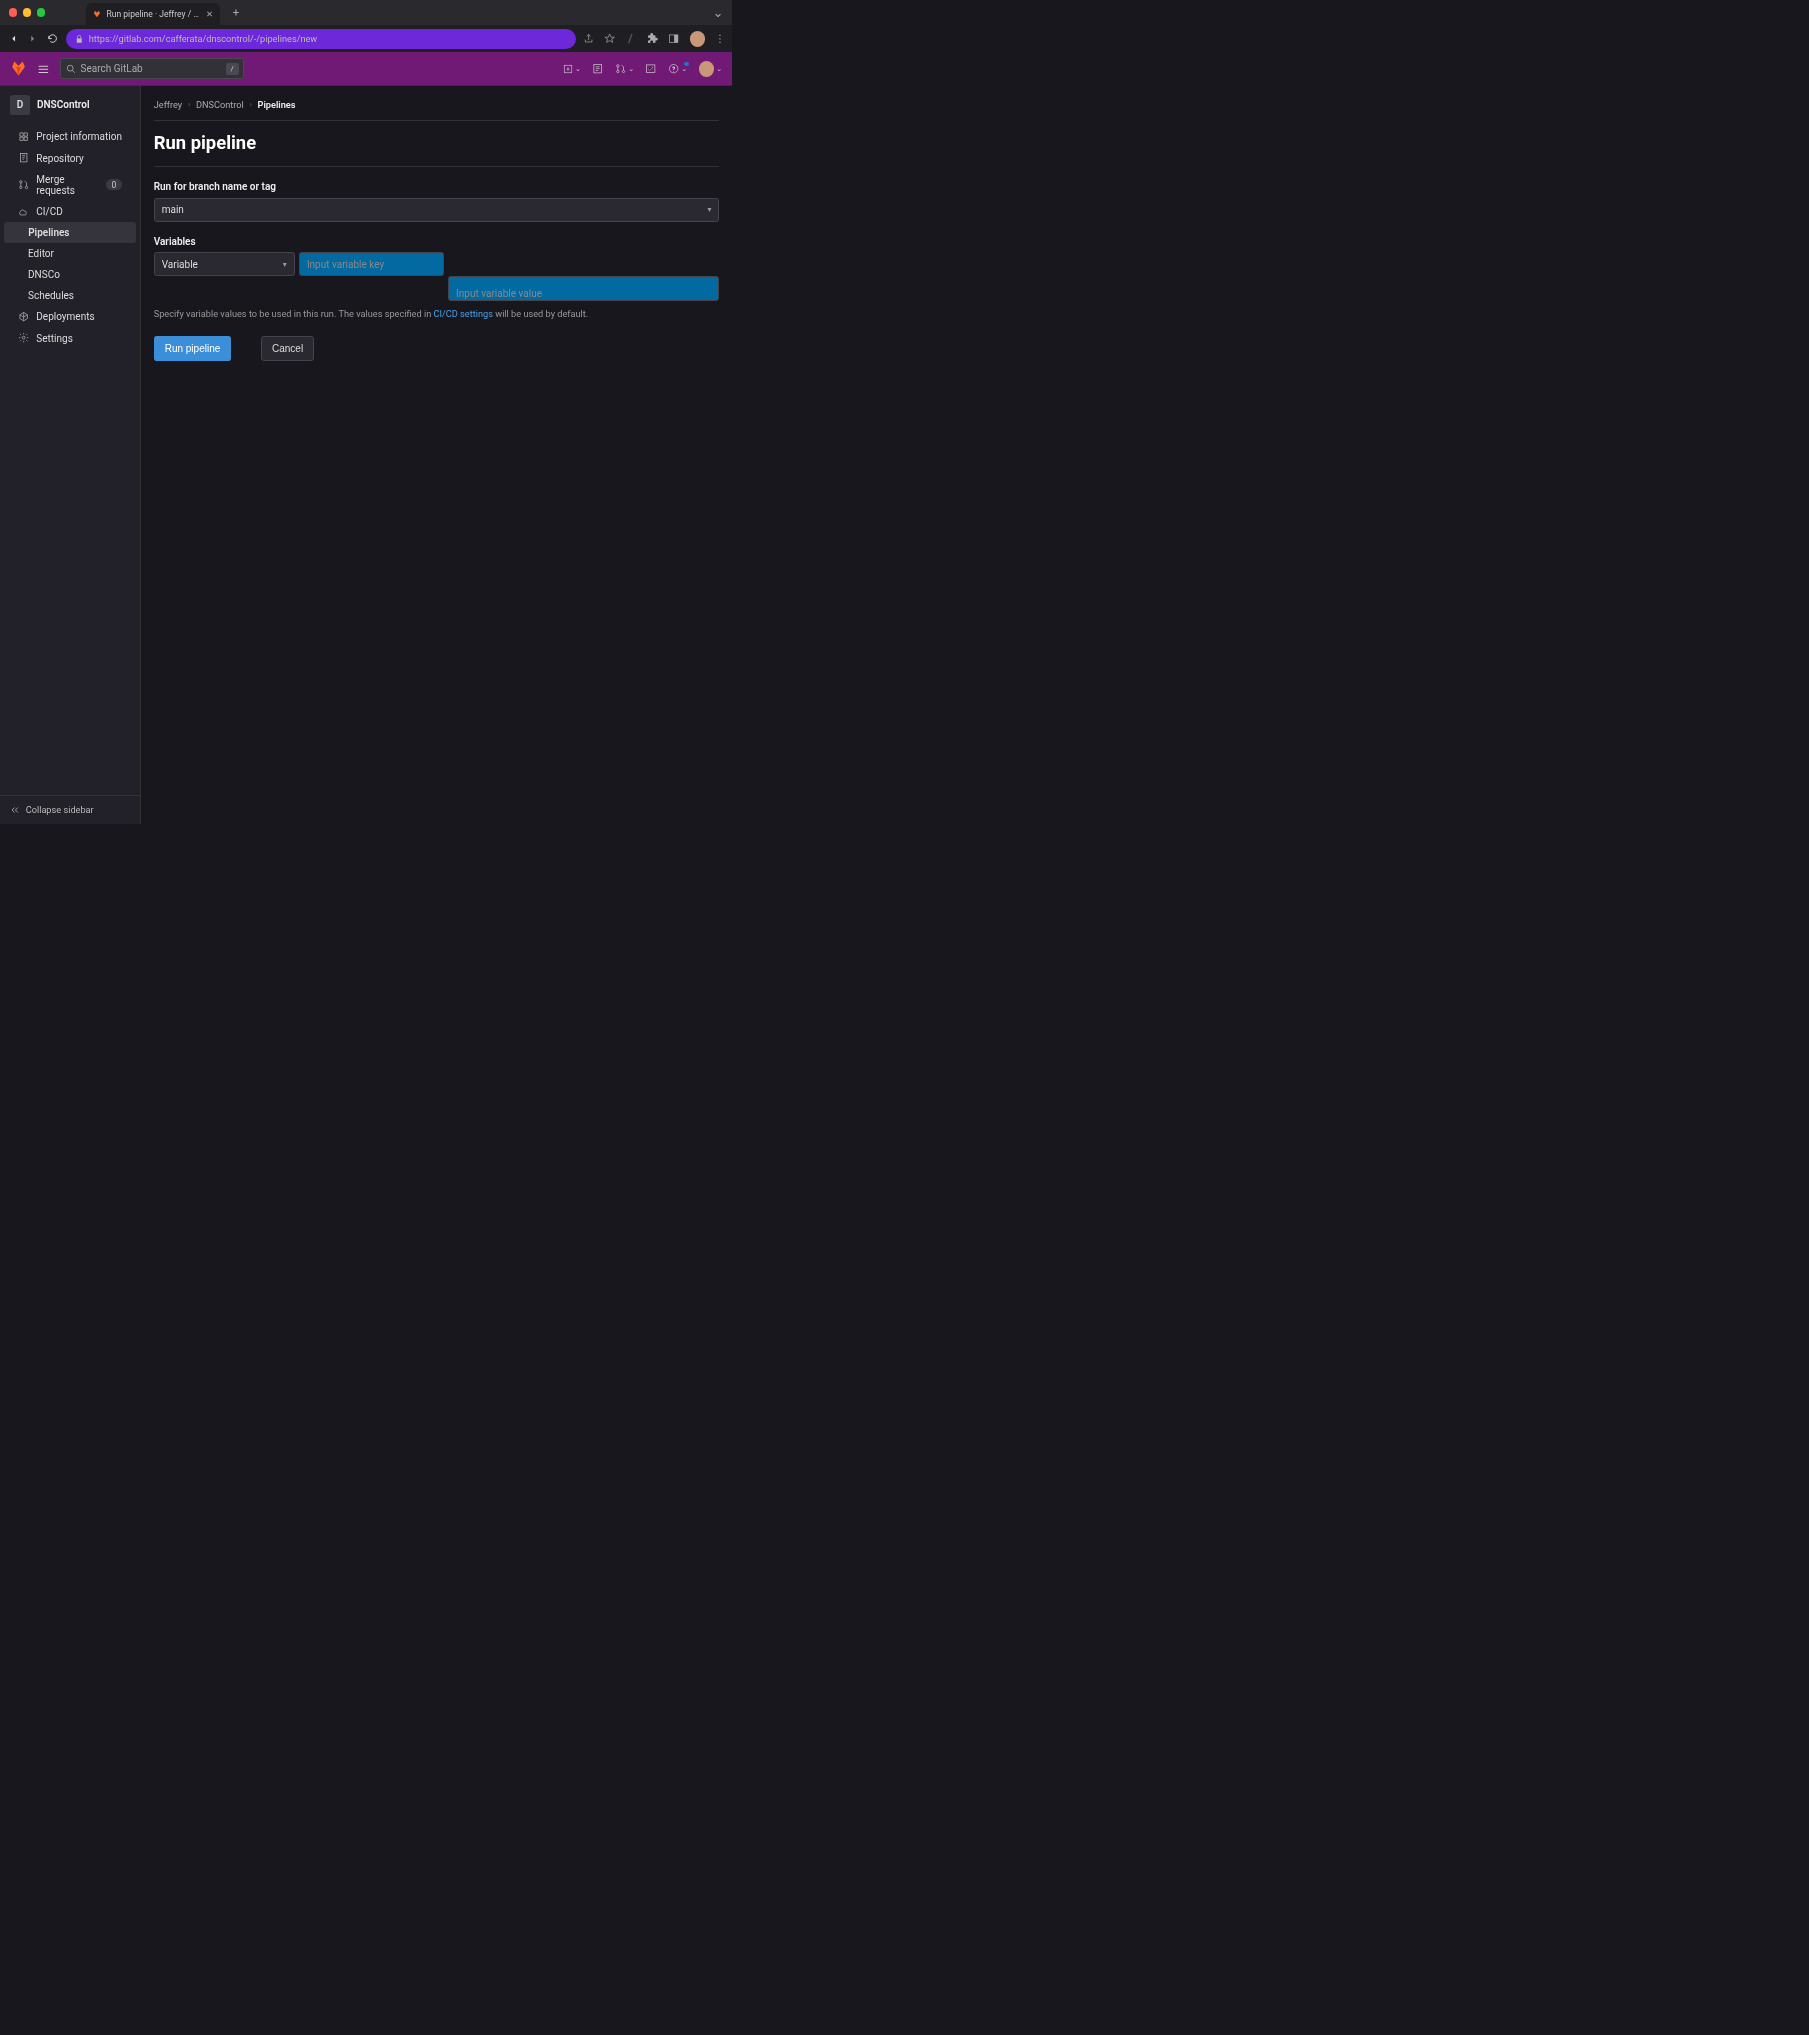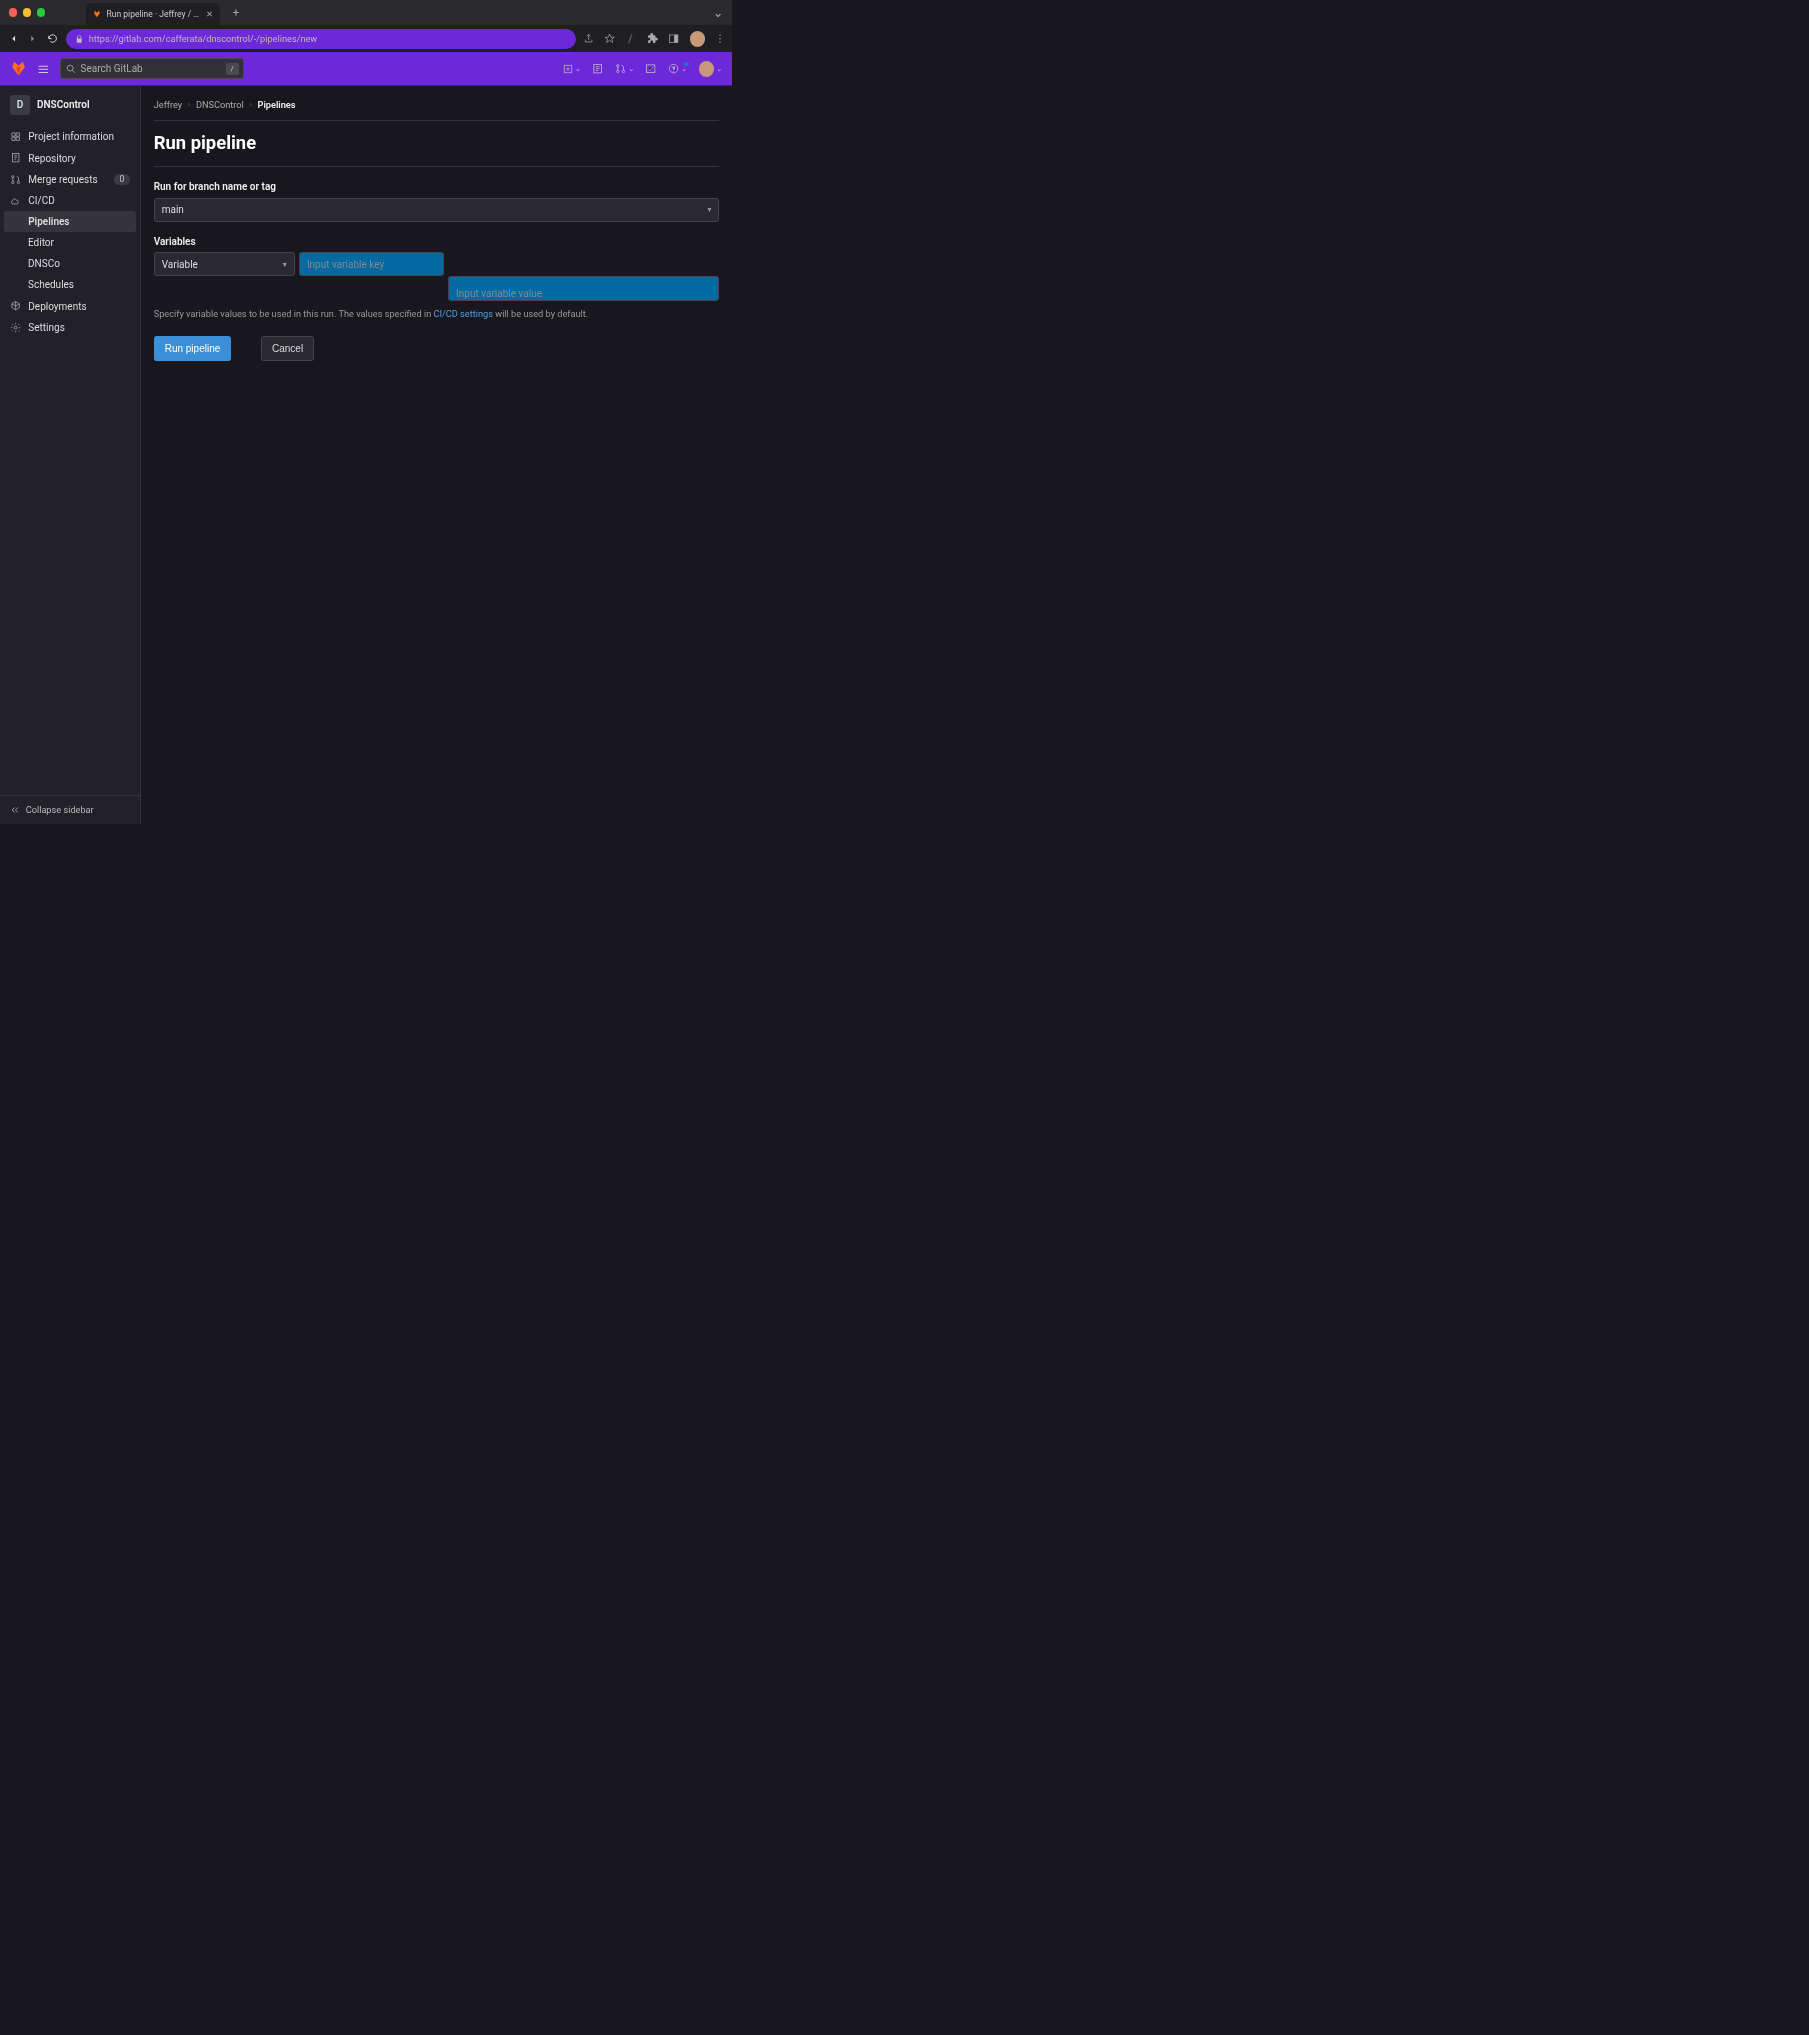--- a/index.html
+++ b/index.html
@@ -62,21 +62,21 @@
   align-items: center;
   padding: 0 8.5px;
   gap: 5.7px;
   color: #bbb;
   font-size: 9.2px;
 }
 .url-icons-right { display:flex; gap:10px; align-items:center; color:#aaa; }
 .avatar-small { width:15.5px; height:15.5px; border-radius:50%; background:#c89878; display:inline-block;}
 
 .gitlab-topbar {
-  background: #6d28d9;
+  background: #701a75;
   height: 34px;
   display: flex;
   align-items: center;
   padding: 0 10px;
   gap: 10px;
   border-bottom: 0.7px solid #333;
 }
 .gitlab-logo { width:17px; height:17px; }
 .hamburger { color:#ccc; cursor:pointer; }
 .search-box {
@@ -125,21 +125,21 @@
   background:#3a3a42;
   border-radius:2.8px;
   display:flex; align-items:center; justify-content:center;
   color:#ddd;
   font-weight:600;
 }
 .project-name { font-weight:600; color:#eee; }
 .nav-list { list-style:none; padding: 2.8px 0; }
 .nav-item {
   display:flex; align-items:center; gap:7px;
-  padding: 5px 10px;
+  padding: 5px 18px;
   color:#ddd;
   cursor:pointer;
   font-size:10px;
 }
 .nav-item.sub { padding-left: 28px; }
 .nav-item.active-sub { background:#35333b; font-weight:600; border-radius:2.8px; margin:0 4.2px; padding-left:24px;}
 .nav-item .badge-count {
   margin-left:auto;
   background:#3a3a42;
   border-radius:7px;

